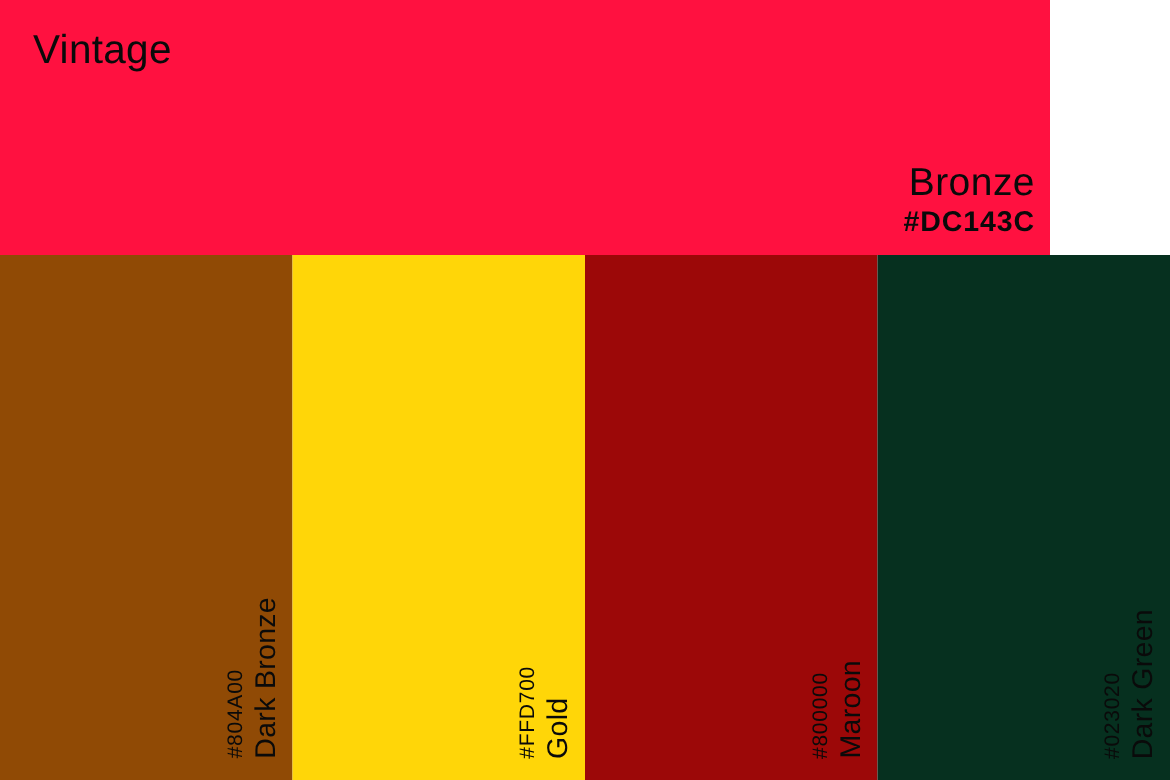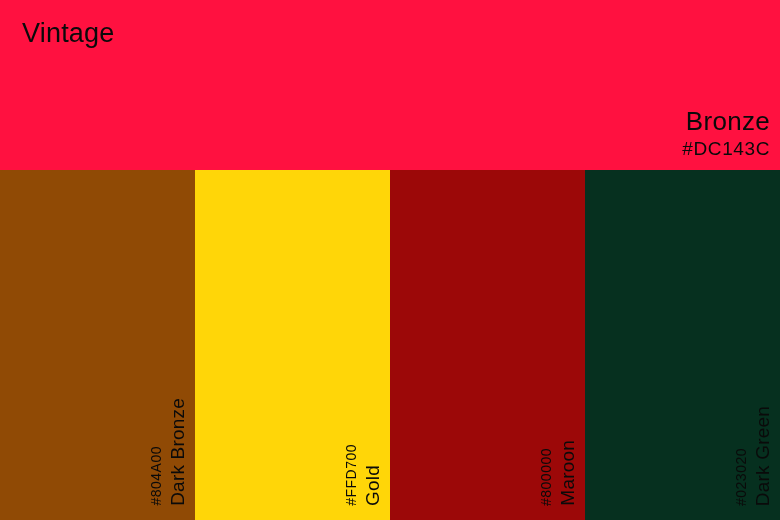--- a/index.html
+++ b/index.html
@@ -19,21 +19,21 @@
     height: 520px;
     overflow: hidden;
     background: #ffffff;
   }
 
   
   .hero {
     position: absolute;
     left: 0;
     top: 0;
-    width: 780px;
+    width: 700px;
     height: 170px;
     overflow: hidden;
   }
 
   .hero-title {
     position: absolute;
     left: 22px;
     top: 17px;
     font-size: 27px;
     line-height: 32px;
@@ -53,21 +53,21 @@
   .hero-name {
     font-size: 26px;
     line-height: 31px;
     font-weight: 400;
     letter-spacing: 0.3px;
     white-space: nowrap;
   }
   .hero-hex {
     font-size: 19px;
     line-height: 23px;
-    font-weight: 400;
+    font-weight: 700;
     letter-spacing: 0.6px;
     white-space: nowrap;
   }
 
   
   .strip {
     position: absolute;
     left: 0;
     top: 170px;
     width: 780px;

